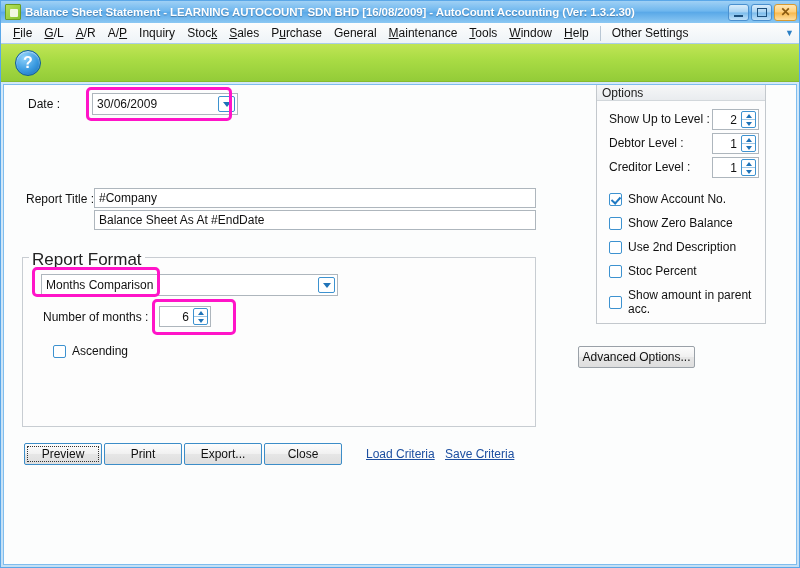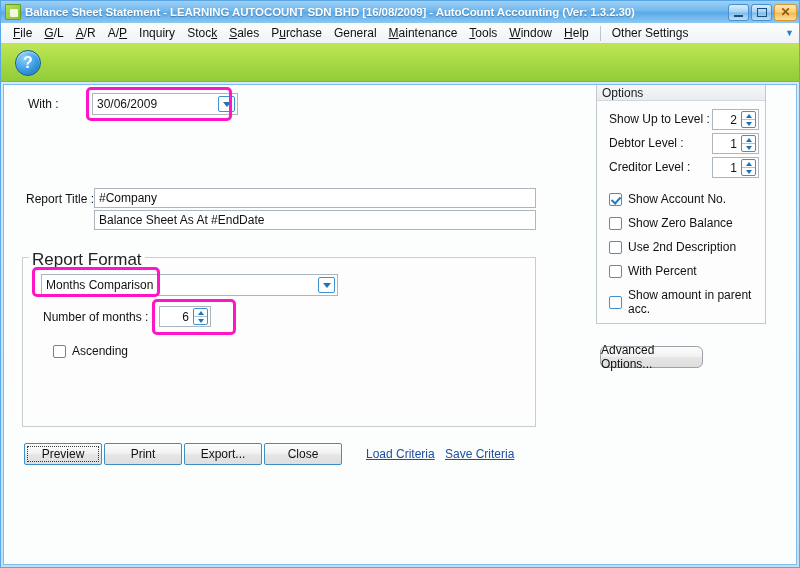--- a/index.html
+++ b/index.html
@@ -407,21 +407,21 @@
     <div class="menu-item">Other Settings</div>
     <div class="menu-overflow">▼</div>
   </div>
 
   <div class="banner">
     <div class="help-icon">?</div>
   </div>
 
   <div class="client">
 
-    <div class="lbl" style="position:absolute; left:24px; top:12px;">With :</div>
+    <div class="lbl" style="position:absolute; left:24px; top:12px;">Date :</div>
     <div class="combo" style="left:88px; top:8px; width:146px; position:absolute;">
       <span class="cval">30/06/2009</span>
       <span class="cbtn">
         <span class="chev-d"></span>
       </span>
     </div>
     <div class="hl" style="left:82px; top:2px; width:146px; height:34px;"></div>
 
     <div class="lbl" style="position:absolute; left:22px; top:107px;">Report Title :</div>
     <input class="textbox" style="position: absolute; left: 90px; top: 103px; width: 442px;" value="#Company">
@@ -522,24 +522,24 @@
       <div class="cbrow" style="position:absolute; left:12px; top:131px;">
         <span class="cbox"></span>
         <span class="lbl">Show Zero Balance</span>
       </div>
       <div class="cbrow" style="position:absolute; left:12px; top:155px;">
         <span class="cbox"></span>
         <span class="lbl">Use 2nd Description</span>
       </div>
       <div class="cbrow" style="position:absolute; left:12px; top:179px;">
         <span class="cbox"></span>
-        <span class="lbl">With Percent</span>
+        <span class="lbl">Stoc Percent</span>
       </div>
       <div class="cbrow" style="position:absolute; left:12px; top:203px;">
         <span class="cbox"></span>
         <span class="lbl">Show amount in parent acc.</span>
       </div>
     </div>
 
-    <div class="btn grey" style="position:absolute; left:596px; top:261px; width:103px;border-radius:6px;">Advanced Options...</div>
+    <div class="btn grey" style="position:absolute; left:574px; top:261px; width:117px;">Advanced Options...</div>
 
   </div>
 </div>
 
 </body></html>

